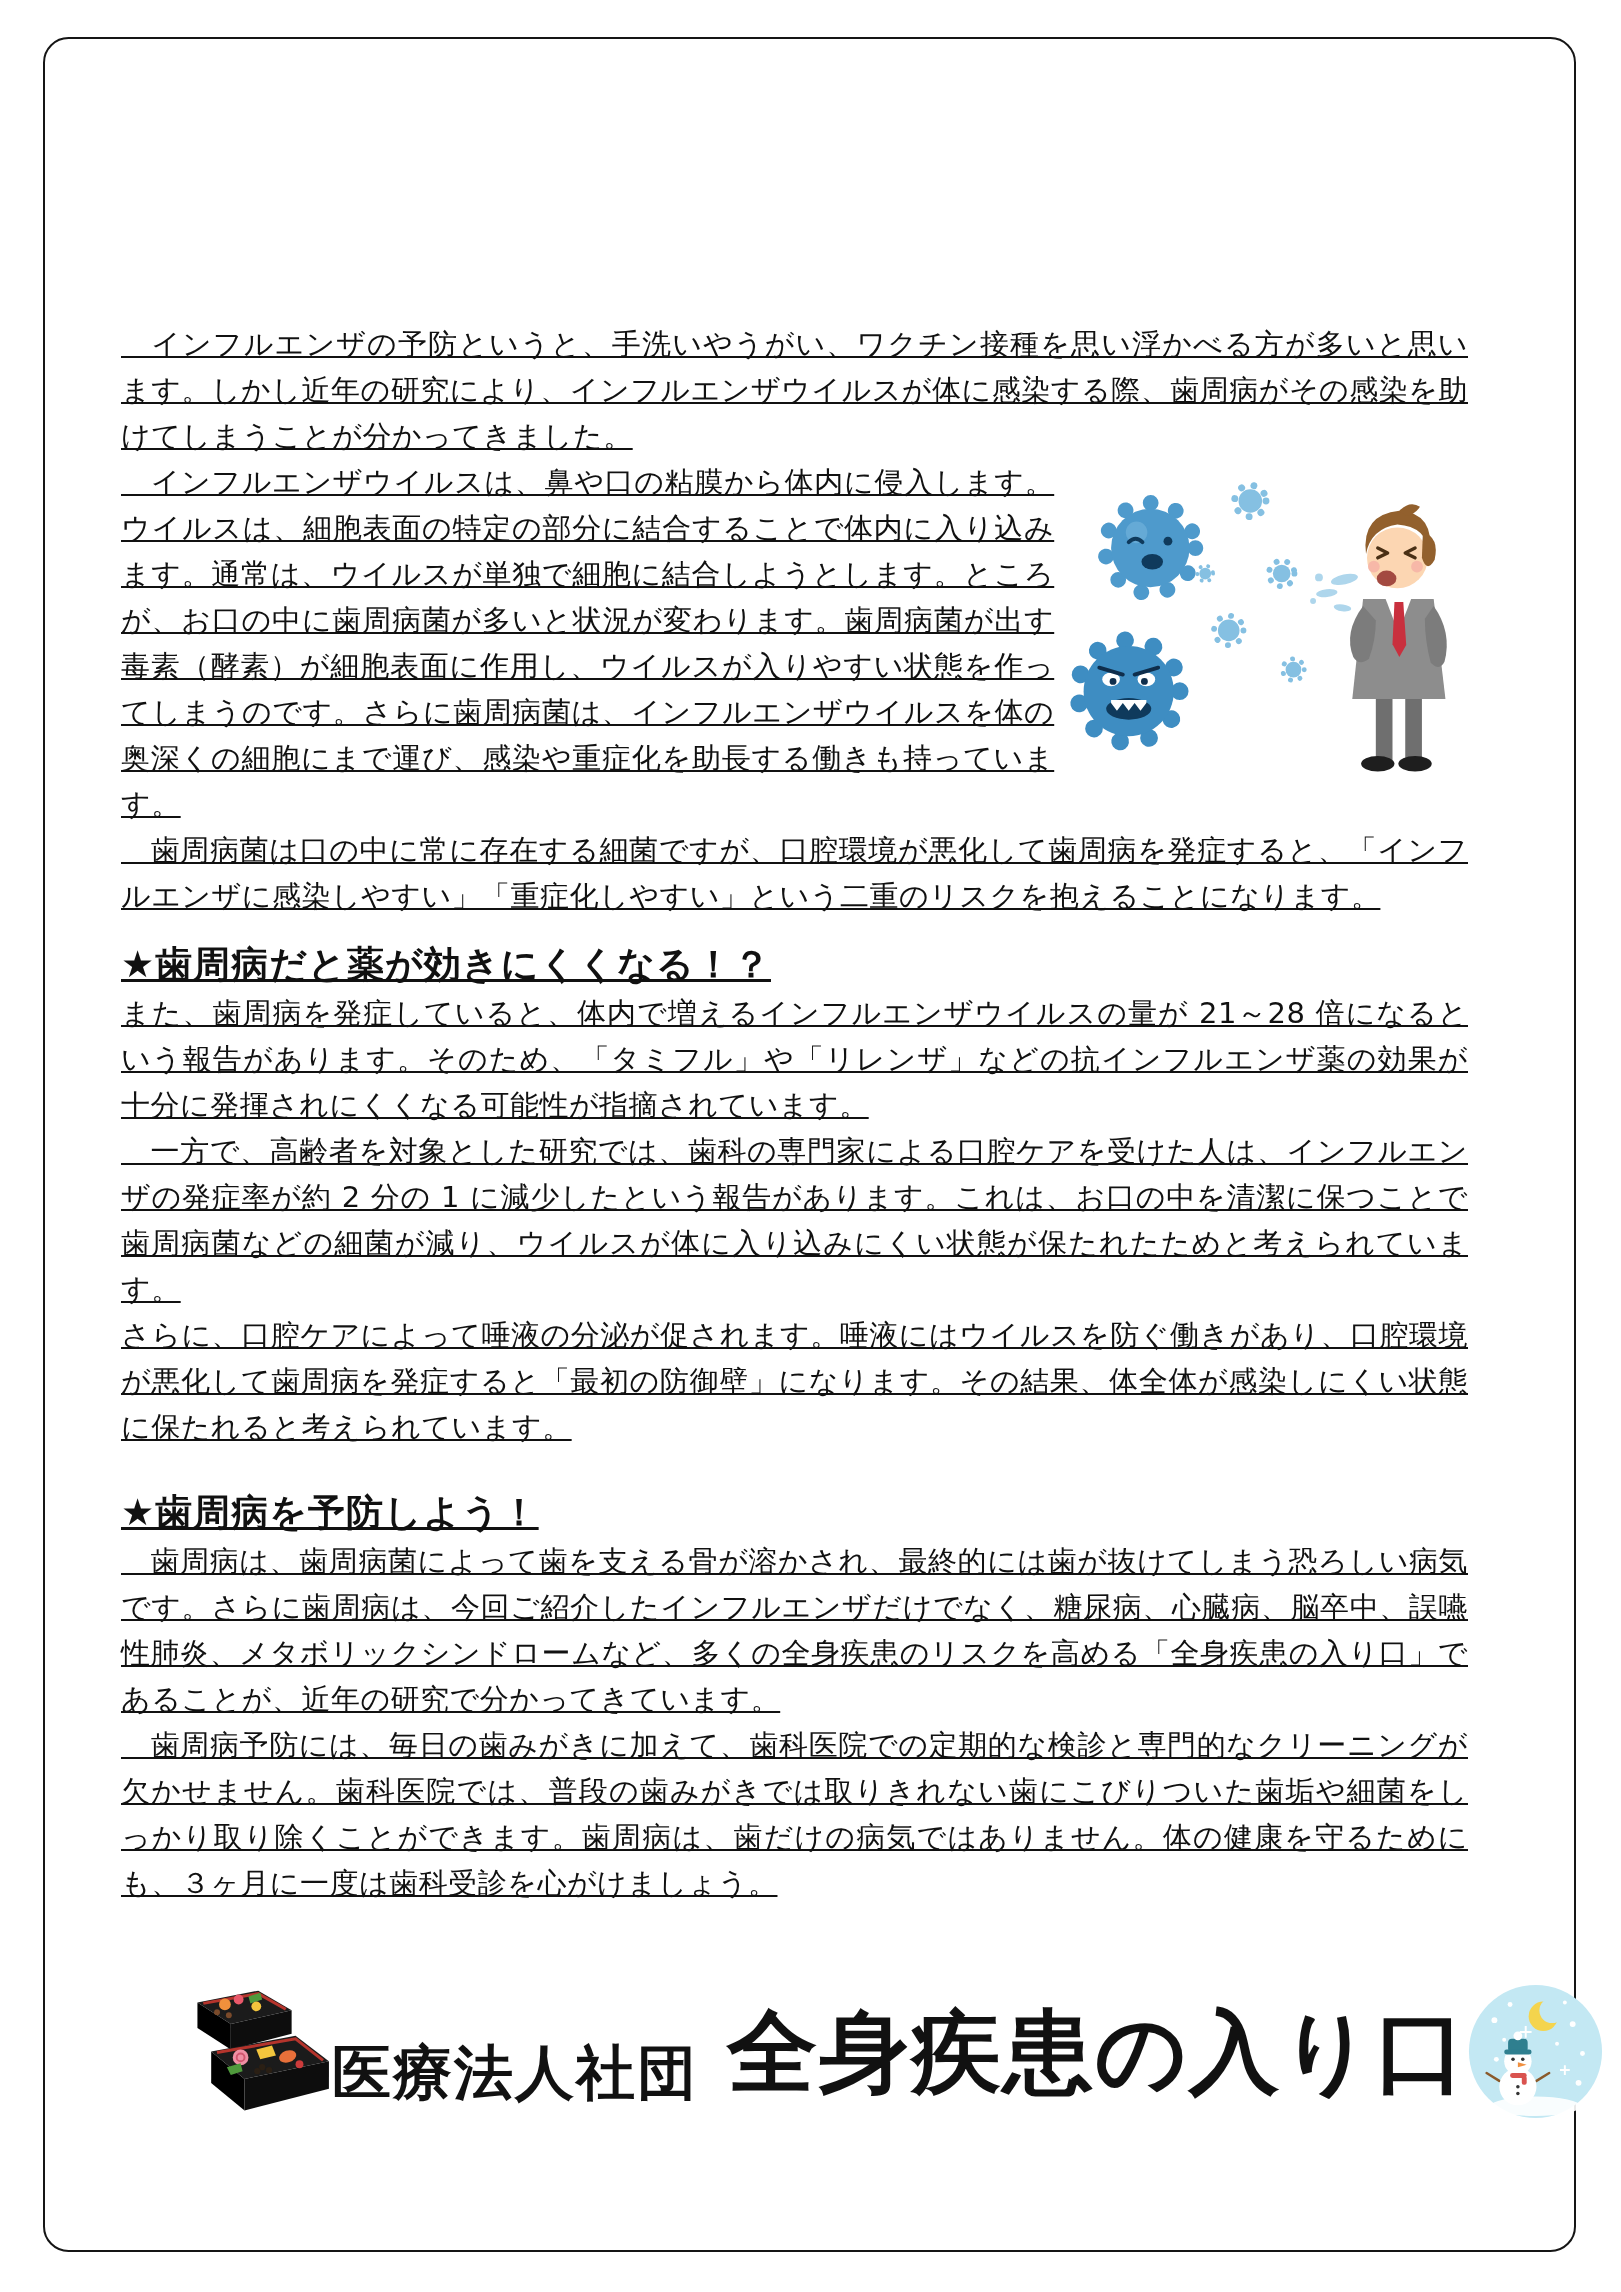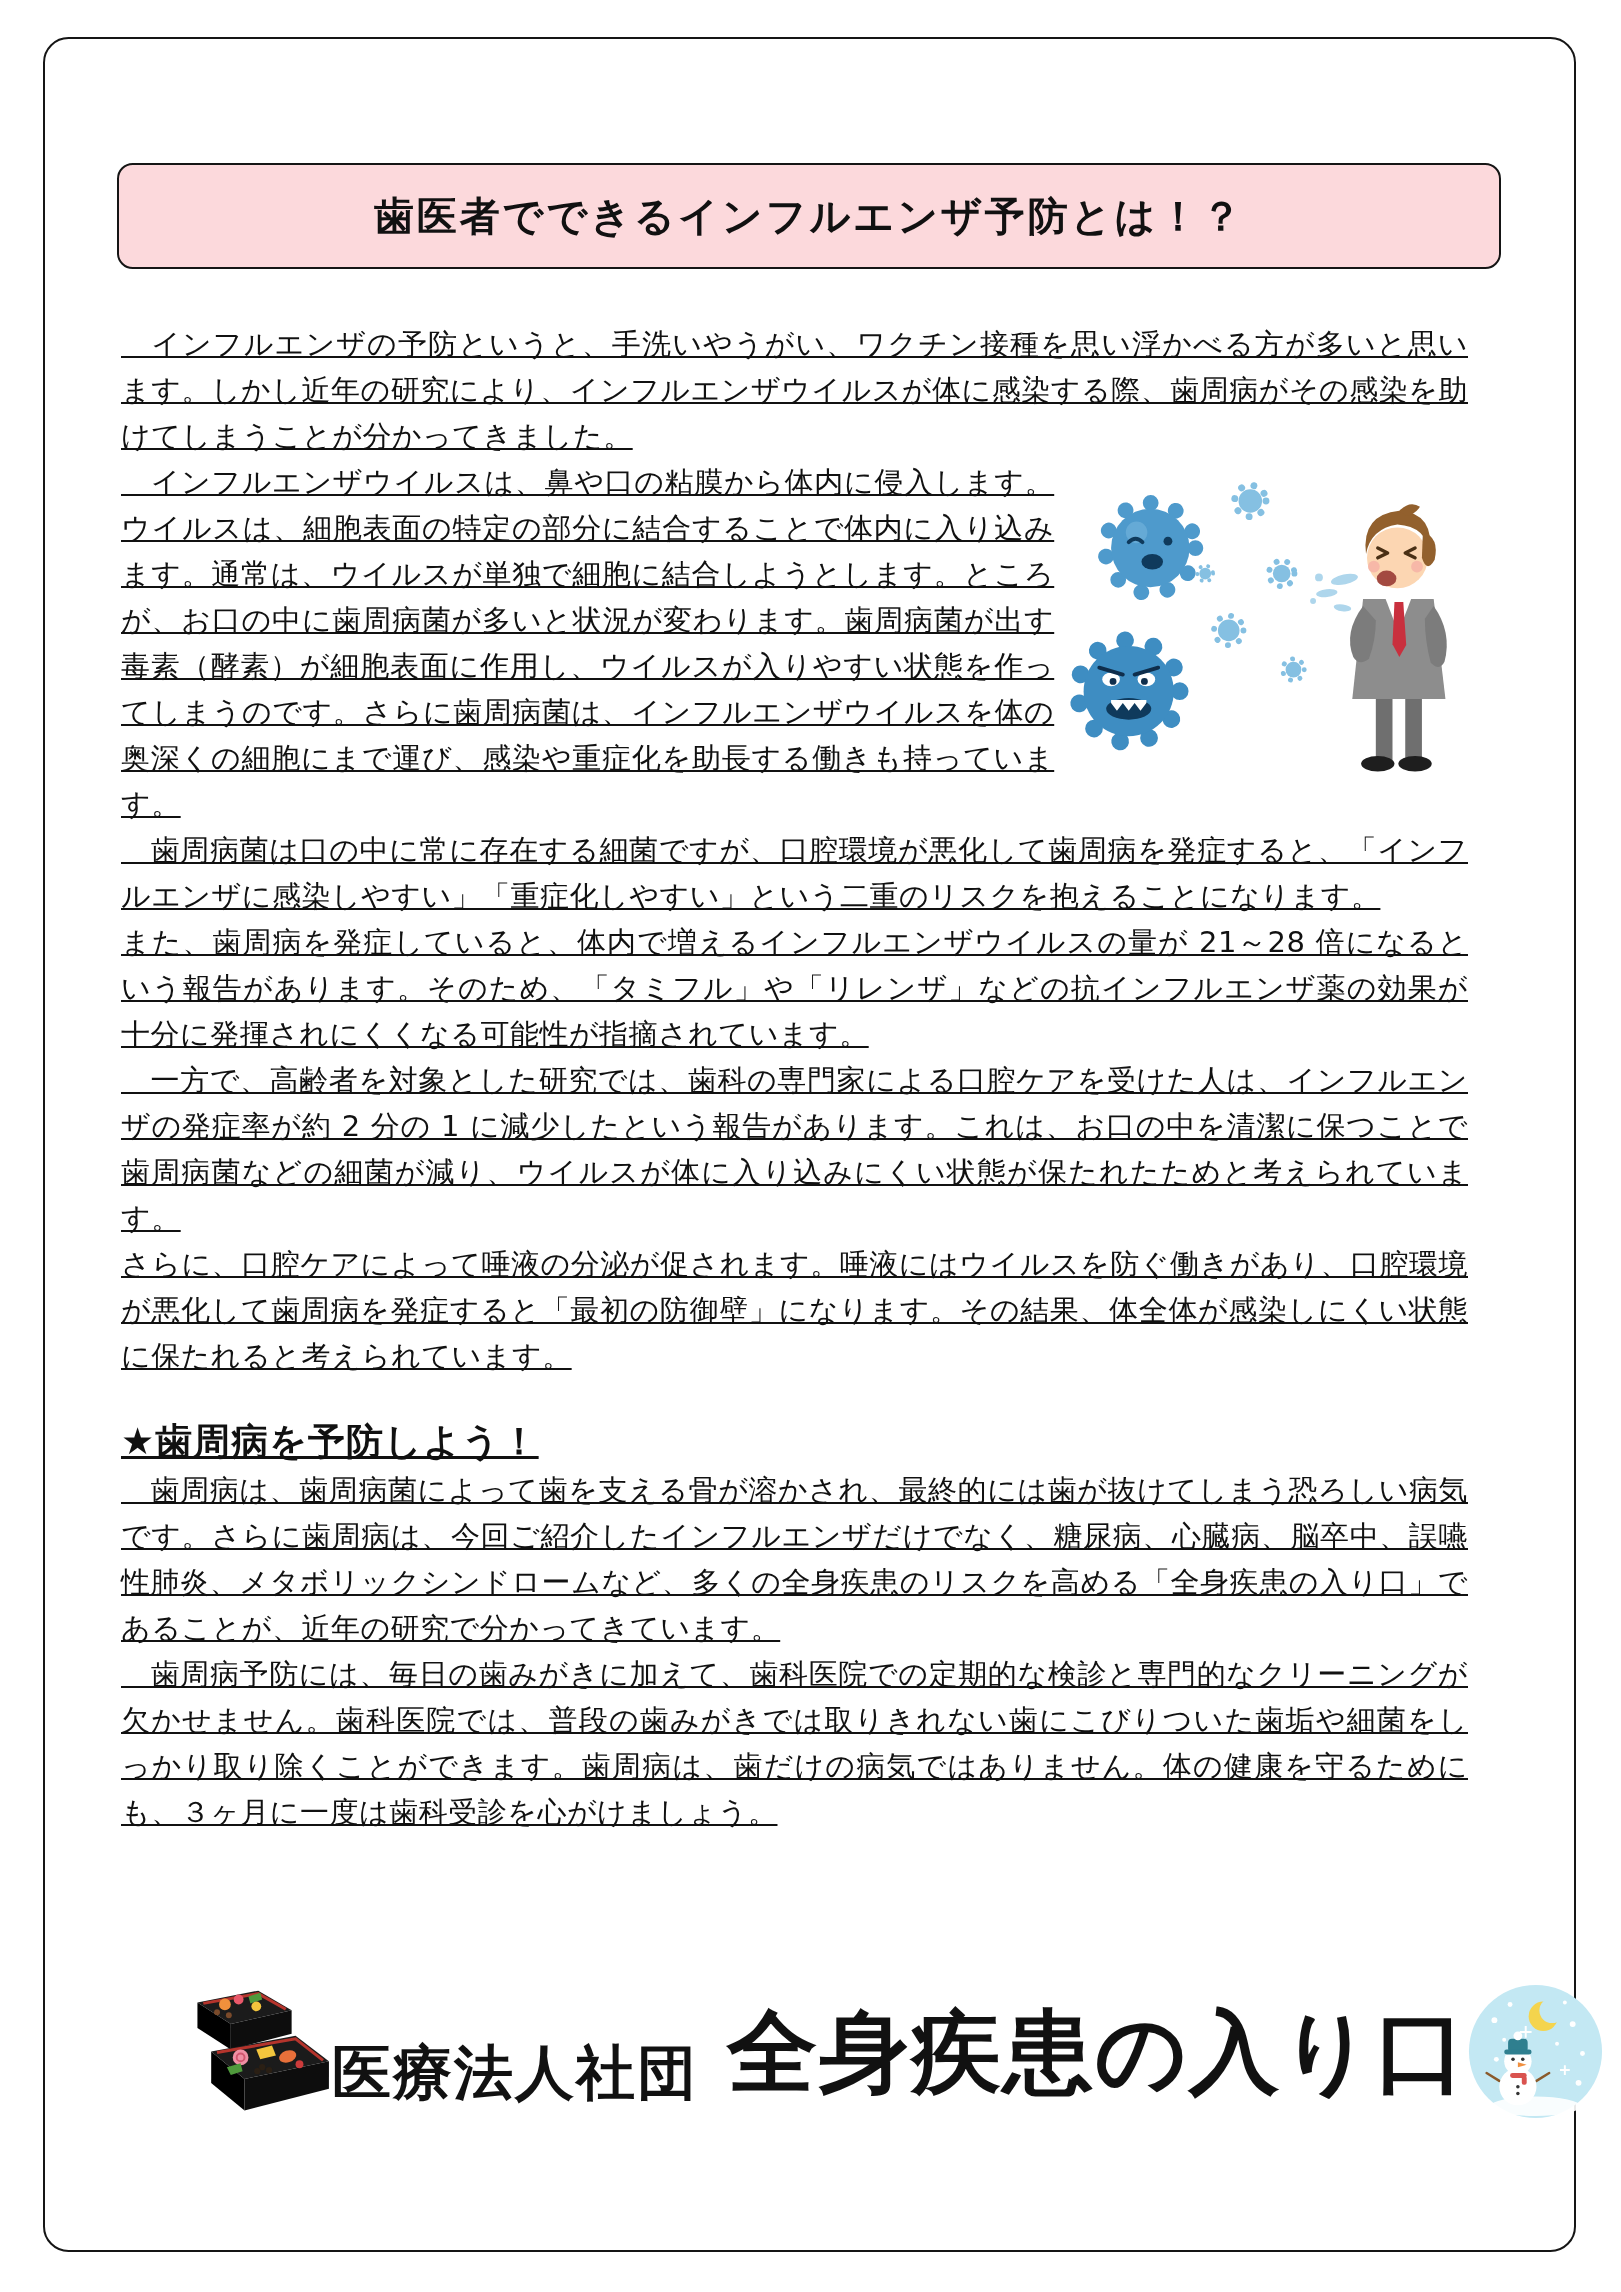--- a/index.html
+++ b/index.html
@@ -50,23 +50,20 @@
   .clinic-org  { font-size:59px; font-weight:bold; letter-spacing:2px; }
   .clinic-name { font-size:90px; font-weight:bold; letter-spacing:2px; }
   .snowman-wrap { flex:0 0 auto; margin-right:2px; }
 </style>
 </head>
 <body>
 
 <div class="page">
   <div class="frame"></div>
 
-  <div class="title-box">
-    <span class="title-text">歯医者でできるインフルエンザ予防とは！？</span>
-  </div>
 
   <div class="content">
 
     <p>　インフルエンザの予防というと、手洗いやうがい、ワクチン接種を思い浮かべる方が多いと思います。しかし近年の研究により、インフルエンザウイルスが体に感染する際、歯周病がその感染を助けてしまうことが分かってきました。</p>
 
     <p class="p-gap16">
       <span class="illus-float">
         <svg width="404" height="325" viewBox="0 0 412 330">
 
           <g>
@@ -130,20 +127,21 @@
             <ellipse cx="329" cy="117" rx="10" ry="8" fill="#a34a41"></ellipse>
             <circle cx="316" cy="105" r="6" fill="#f6b3a6" opacity="0.85"></circle>
             <circle cx="360" cy="105" r="6" fill="#f6b3a6" opacity="0.85"></circle>
           </g>
         </svg>
       </span><span>　インフルエンザウイルスは、鼻や口の粘膜から体内に侵入します。ウイルスは、細胞表面の特定の部分に結合することで体内に入り込みます。通常は、ウイルスが単独で細胞に結合しようとします。ところが、お口の中に歯周病菌が多いと状況が変わります。歯周病菌が出す毒素（酵素）が細胞表面に作用し、ウイルスが入りやすい状態を作ってしまうのです。さらに歯周病菌は、インフルエンザウイルスを体の奥深くの細胞にまで運び、感染や重症化を助長する働きも持っています。</span>
     </p>
 
     <p class="p-gap20">　歯周病菌は口の中に常に存在する細菌ですが、口腔環境が悪化して歯周病を発症すると、「インフルエンザに感染しやすい」「重症化しやすい」という二重のリスクを抱えることになります。</p>
 
+    <div class="sec-heading h-gap20">★歯周病だと薬が効きにくくなる！？</div>
 
     <p class="p-gap28">また、歯周病を発症していると、体内で増えるインフルエンザウイルスの量が 21～28 倍になるという報告があります。そのため、「タミフル」や「リレンザ」などの抗インフルエンザ薬の効果が十分に発揮されにくくなる可能性が指摘されています。</p>
     <p class="p-gap12">　一方で、高齢者を対象とした研究では、歯科の専門家による口腔ケアを受けた人は、インフルエンザの発症率が約 2 分の 1 に減少したという報告があります。これは、お口の中を清潔に保つことで歯周病菌などの細菌が減り、ウイルスが体に入り込みにくい状態が保たれたためと考えられています。</p>
     <p>さらに、口腔ケアによって唾液の分泌が促されます。唾液にはウイルスを防ぐ働きがあり、口腔環境が悪化して歯周病を発症すると「最初の防御壁」になります。その結果、体全体が感染しにくい状態に保たれると考えられています。</p>
 
     <div class="sec-heading h-gap38">★歯周病を予防しよう！</div>
 
     <p class="p-gap34">　歯周病は、歯周病菌によって歯を支える骨が溶かされ、最終的には歯が抜けてしまう恐ろしい病気です。さらに歯周病は、今回ご紹介したインフルエンザだけでなく、糖尿病、心臓病、脳卒中、誤嚥性肺炎、メタボリックシンドロームなど、多くの全身疾患のリスクを高める「全身疾患の入り口」であることが、近年の研究で分かってきています。</p>
     <p class="p-gap6">　歯周病予防には、毎日の歯みがきに加えて、歯科医院での定期的な検診と専門的なクリーニングが欠かせません。歯科医院では、普段の歯みがきでは取りきれない歯にこびりついた歯垢や細菌をしっかり取り除くことができます。歯周病は、歯だけの病気ではありません。体の健康を守るためにも、３ヶ月に一度は歯科受診を心がけましょう。</p>
   </div>

